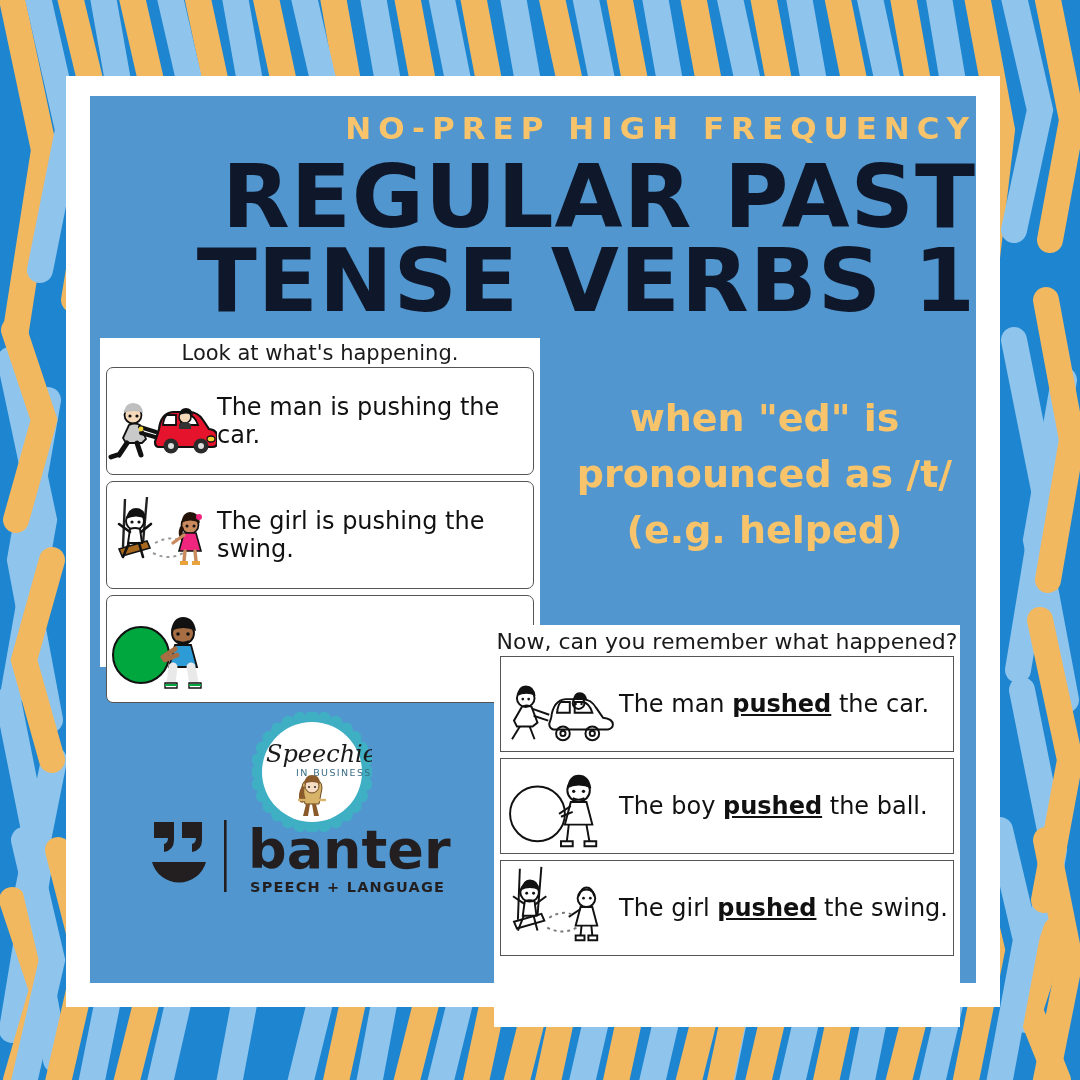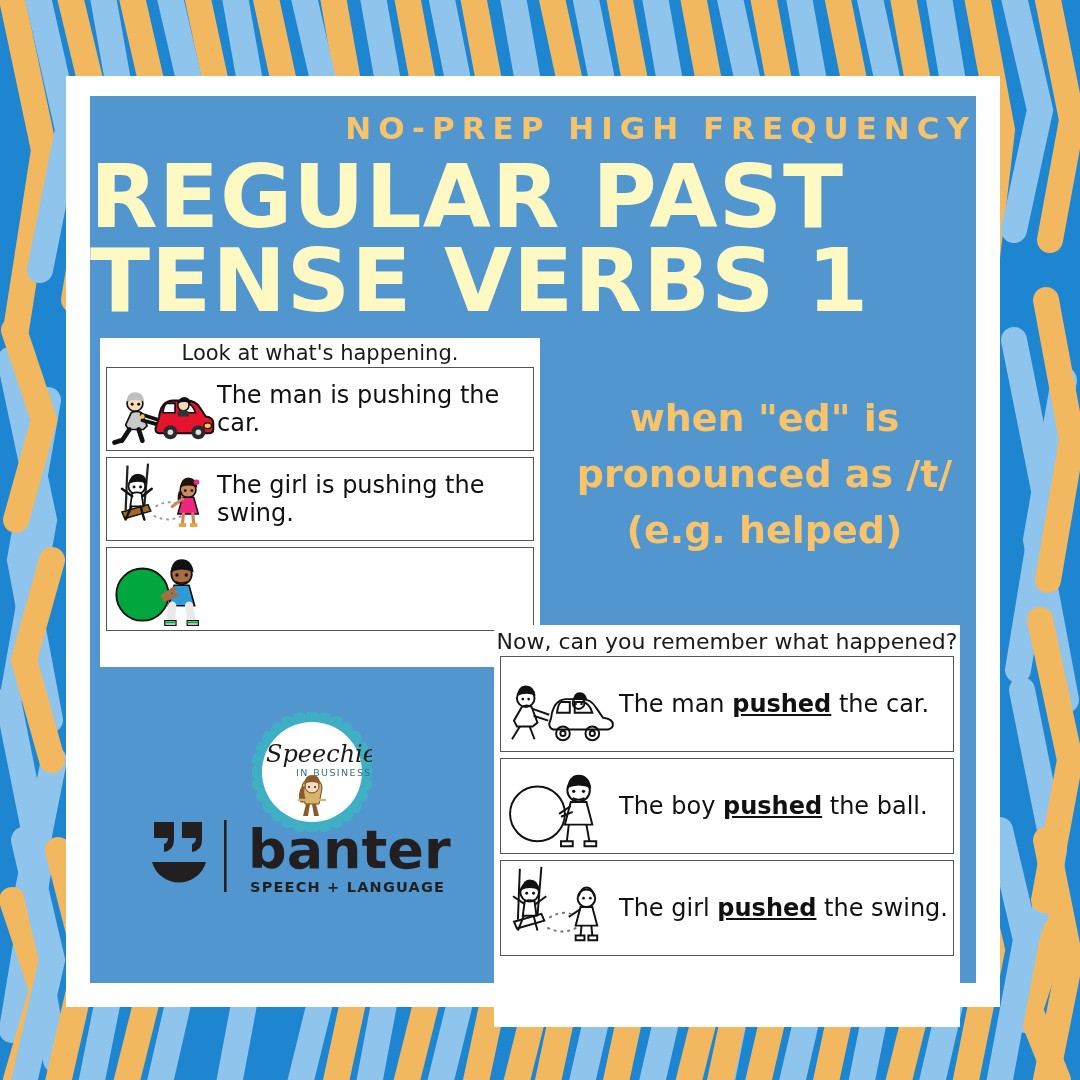--- a/index.html
+++ b/index.html
@@ -25,21 +25,21 @@
   
   .eyebrow{
     position:absolute;left:90px;top:110px;width:886px;
     text-align:right;
     color:#F8C46B;
     font-size:31px;font-weight:bold;letter-spacing:7px;
     font-family:"DejaVu Sans", sans-serif;
   }
   .title{
     position:absolute;left:90px;top:155px;width:886px;
-    text-align:left;color:#fef9c3;
+    text-align:right;color:#0f172a;
     font-size:88px;font-weight:bold;line-height:0.95;
     letter-spacing:1px;
     font-family:"DejaVu Sans", sans-serif;
   }
   .title .l2{display:block;}
 
   
   .subtitle{
     position:absolute;left:552px;top:390px;width:425px;
     text-align:center;color:#F8C46B;
@@ -62,21 +62,21 @@
   .sheet-b .sheet-title{font-size:22px;padding-top:4px;}
 
   .rows{padding:2px 6px 0 6px;}
   .row{
     border:1px solid #555;
     display:flex;align-items:center;
     box-sizing:border-box;
     margin-bottom:6px;
     background:#fff;
   }
-  .sheet-a .row{height:84px;}
+  .sheet-a .row{height:108px;border-radius:7px;}
   .sheet-b .row{height:96px;justify-content:center;}
 
   .thumb{width:110px;flex:0 0 110px;height:100%;position:relative;}
   .sheet-b .thumb{width:118px;flex:0 0 118px;}
   .thumb svg{position:absolute;left:0;top:0;width:100%;height:100%;}
 
   .sent{
     flex:1;color:#111;
     font-family:"DejaVu Sans", sans-serif;
     font-size:24px;letter-spacing:0px;

